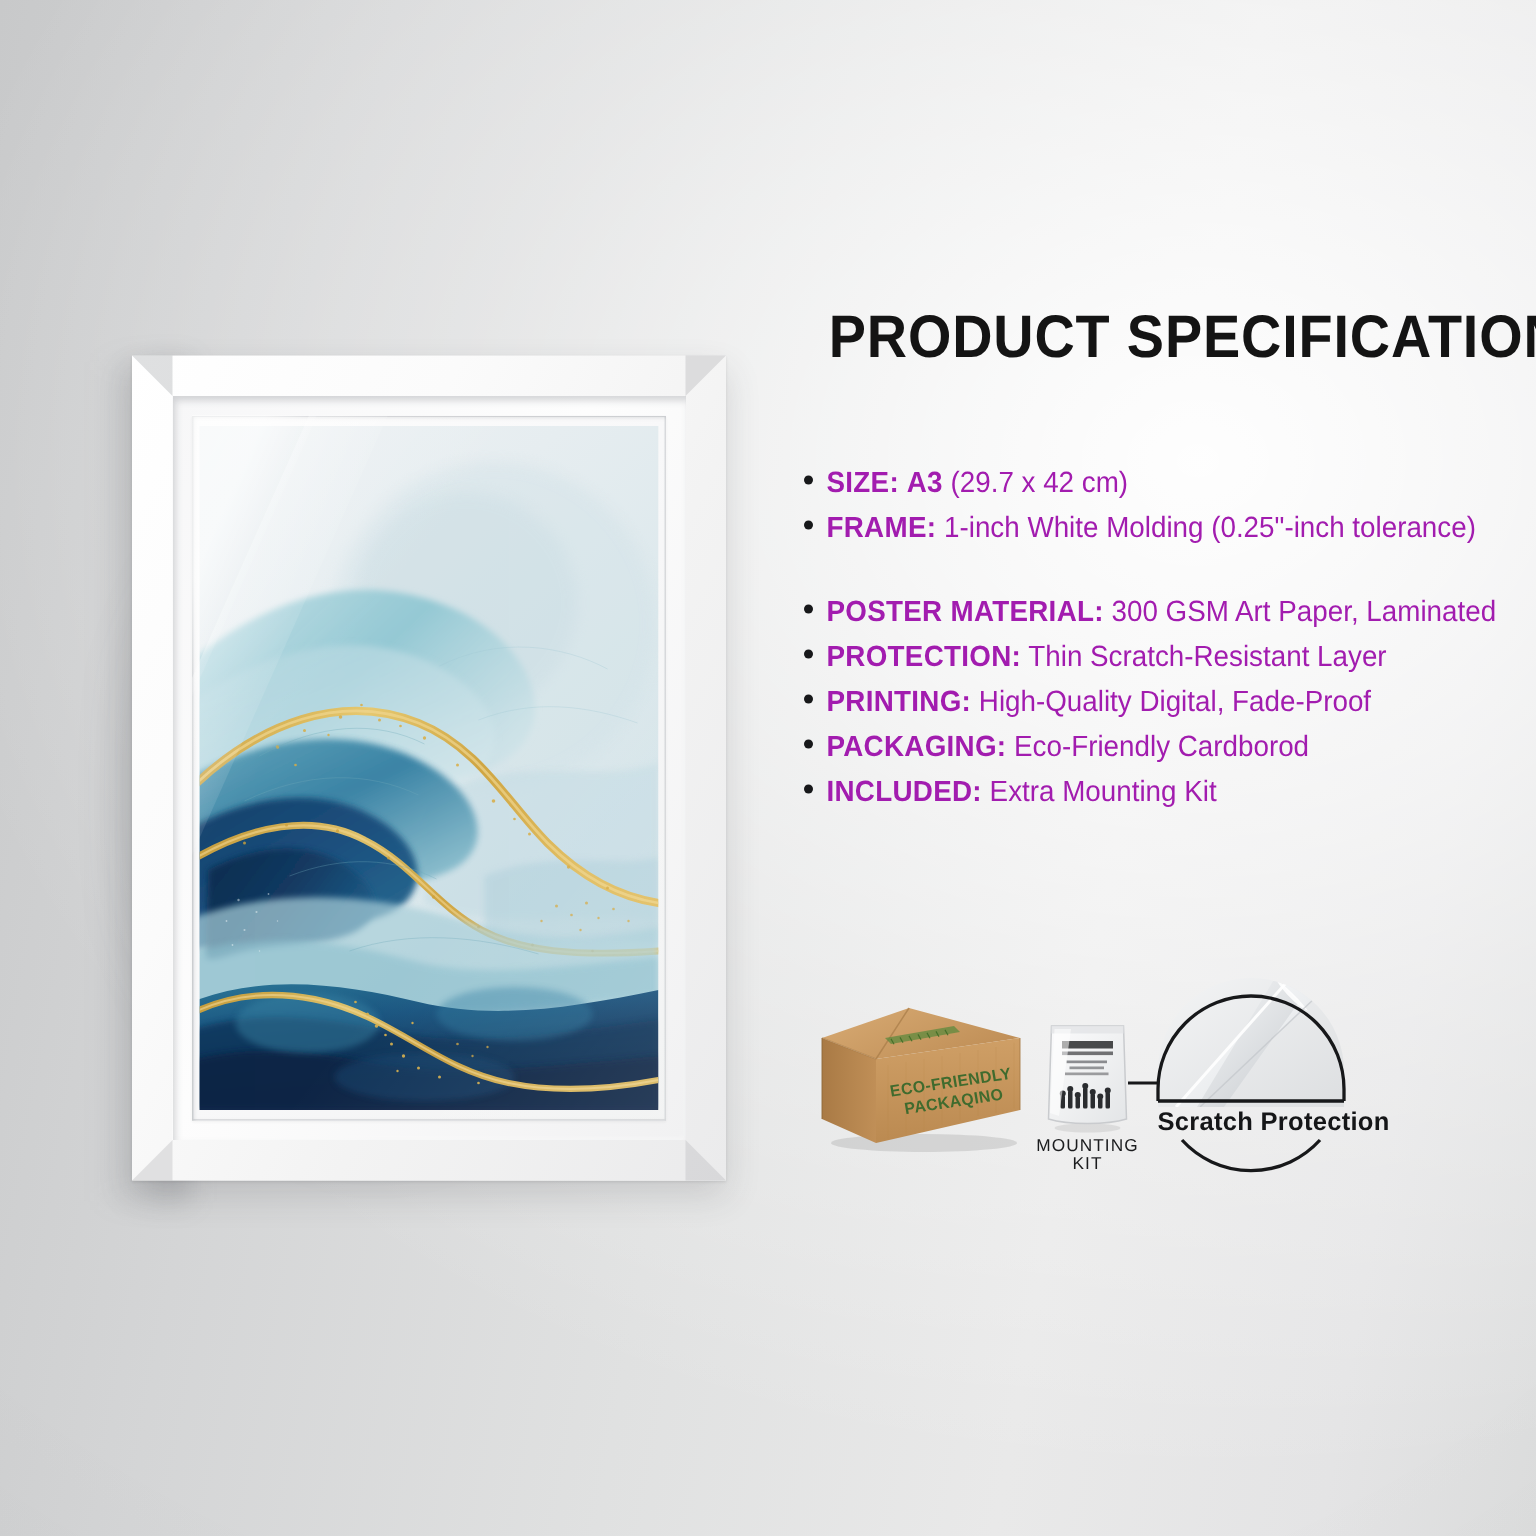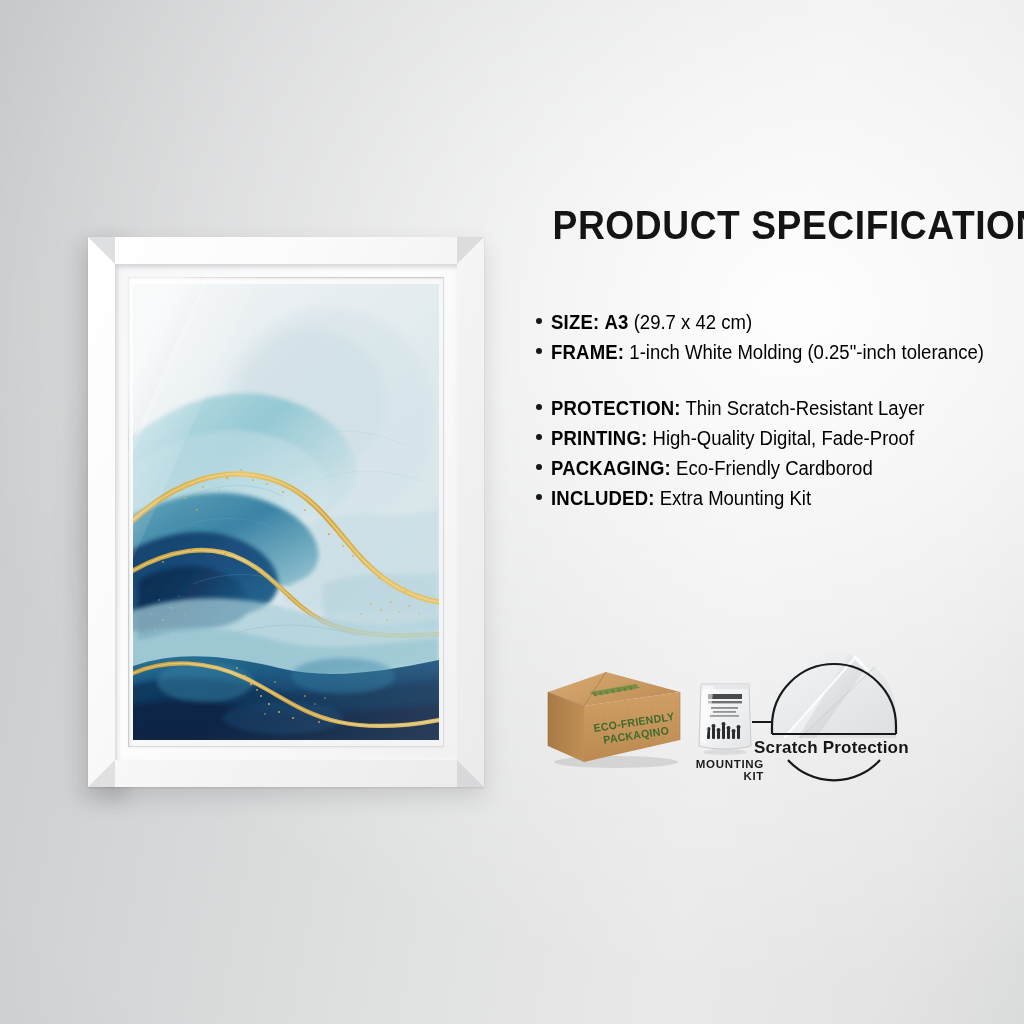--- a/index.html
+++ b/index.html
@@ -69,21 +69,21 @@
 
   
   .specs{position:absolute;left:536px;top:205px;width:472px;}
   .spec-title{font-family:"Liberation Sans Narrow","Liberation Sans",sans-serif;
     font-weight:bold;font-size:40px;letter-spacing:.6px;color:#141414;
     text-align:center;line-height:1;transform:scaleX(.93);transform-origin:center;
     white-space:nowrap;}
 
   .spec-list{margin:0;padding:0;list-style:none;}
   .spec-item{display:flex;align-items:baseline;gap:9px;
-    font-size:19.5px;line-height:30px;color:#000000;white-space:nowrap;}
+    font-size:19.5px;line-height:30px;color:#a21caf;white-space:nowrap;}
   .bullet{width:6px;height:6px;border-radius:50%;background:#17181a;flex:0 0 auto;
     position:relative;top:-5px;}
   .spec-text{font-family:"Liberation Sans Narrow","Liberation Sans",sans-serif;
     transform:scaleX(.95);transform-origin:left center;}
   .spec-text b{font-weight:bold;letter-spacing:.2px;}
   .spec-text span{font-weight:normal;}
   .group-gap{height:26px;}
 
   
   .illus{position:absolute;left:536px;top:640px;width:430px;height:150px;}
@@ -92,27 +92,27 @@
   .carton{position:absolute;left:8px;top:18px;width:140px;height:110px;}
   .carton svg{display:block;}
   .box-label{position:absolute;left:48px;top:58px;width:86px;
     font-family:"Liberation Sans Narrow","Liberation Sans",sans-serif;
     font-weight:bold;font-size:11px;line-height:12.5px;color:#3f6b2e;
     text-align:center;letter-spacing:.3px;
     transform:rotate(-9.5deg) skewY(1deg) scaleX(.96);}
 
   
   .kit{position:absolute;left:158px;top:40px;width:62px;height:72px;}
-  .kit-cap{position:absolute;left:150px;top:118px;width:78px;text-align:right;
+  .kit-cap{position:absolute;left:150px;top:118px;width:78px;text-align:center;
     font-family:"Liberation Sans Narrow","Liberation Sans",sans-serif;
-    font-weight:bold;font-size:11.5px;letter-spacing:.7px;color:#1b1c1e;}
+    font-weight:normal;font-size:11.5px;letter-spacing:.7px;color:#1b1c1e;}
 
   
   .badge{position:absolute;left:218px;top:2px;width:190px;height:140px;}
-  .badge-cap{position:absolute;left:218px;top:98px;width:190px;text-align:left;
+  .badge-cap{position:absolute;left:218px;top:98px;width:190px;text-align:center;
     font-family:"Liberation Sans Narrow","Liberation Sans",sans-serif;
     font-weight:bold;font-size:17px;letter-spacing:.2px;color:#151618;}
 
   .connector{position:absolute;left:216px;top:81px;width:70px;height:2px;background:#17181a;}
 </style>
 </head>
 <body>
 
 <div id="stage">
 
@@ -336,20 +336,27 @@
         </span>
       </li>
     </ul>
 
     <div class="group-gap"></div>
 
     <ul class="spec-list">
       <li class="spec-item">
         <span class="bullet"></span>
         <span class="spec-text">
+          <b>POSTER MATERIAL:</b>
+          <span>300 GSM Art Paper, Laminated</span>
+        </span>
+      </li>
+      <li class="spec-item">
+        <span class="bullet"></span>
+        <span class="spec-text">
           <b>PROTECTION:</b>
           <span>Thin Scratch-Resistant Layer</span>
         </span>
       </li>
       <li class="spec-item">
         <span class="bullet"></span>
         <span class="spec-text">
           <b>PRINTING:</b>
           <span>High-Quality Digital, Fade-Proof</span>
         </span>

